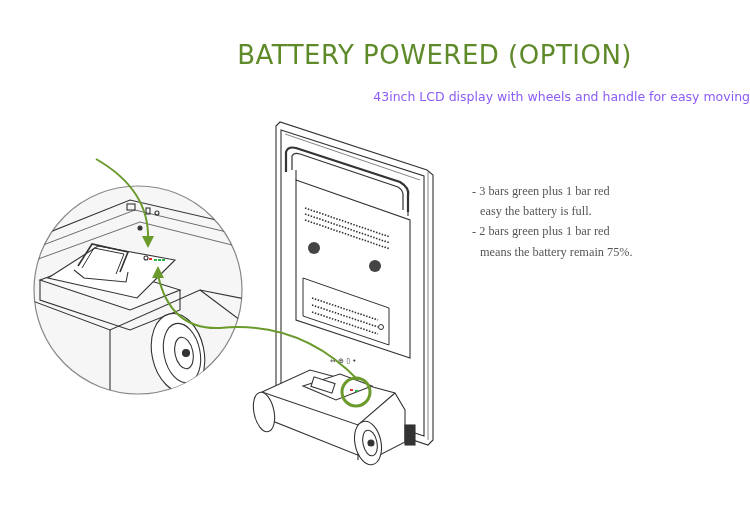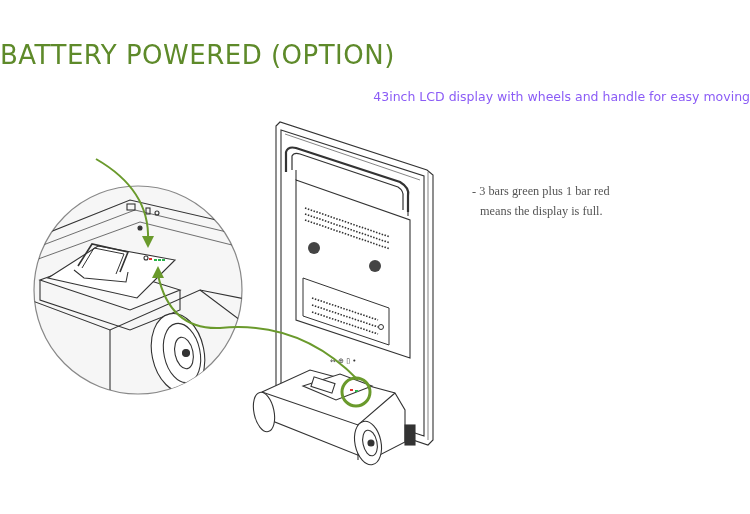--- a/index.html
+++ b/index.html
@@ -1,17 +1,17 @@
 <!DOCTYPE html>
 <html><head>
 <meta charset="utf-8">
 <style>
   html, body { margin: 0; padding: 0; background: #ffffff; }
   body { width: 750px; height: 514px; position: relative; overflow: hidden; font-family: "DejaVu Sans", sans-serif; }
-  .title { position: absolute; top: 40px; left: 0; width: 632px; text-align: left; color: #5e8a2a; font-size: 26px; letter-spacing: 0.5px; font-family: "DejaVu Sans", sans-serif; }
+  .title { position: absolute; top: 40px; left: 0; width: 632px; text-align: right; color: #5e8a2a; font-size: 26px; letter-spacing: 0.5px; font-family: "DejaVu Sans", sans-serif; }
   .subtitle { position: absolute; top: 89px; left: 0; width: 750px; text-align: right; color: #8b5cf6; font-size: 12.5px; }
   .subtitle span { margin-left: -12px; }
   .notes { position: absolute; top: 181px; left: 472px; color: #555; font-size: 12.3px; line-height: 20.2px; }
   .note-line { white-space: nowrap; font-family: Liberation Serif, serif; }
   .note-line.cont { padding-left: 8px; }
   svg.illu { position: absolute; left: 0; top: 0; }
 </style>
 </head>
 <body>
 
@@ -108,19 +108,23 @@
     <path d="M96 159 Q150 190 148 240"></path>
     <path d="M358 380 Q300 320 220 328 Q170 330 158 275"></path>
   </g>
   <path d="M142 236 L148 248 L154 236 Z" fill="#6a9a2c"></path>
   <path d="M152 278 L158 266 L164 278 Z" fill="#6a9a2c"></path>
 </svg>
 
 <div class="notes">
   <div>
     <div class="note-line">- 3 bars green plus 1 bar red</div>
-    <div class="note-line cont">means the display is full.</div>
+    <div class="note-line cont">easy the battery is full.</div>
+  </div>
+  <div>
+    <div class="note-line">- 2 bars green plus 1 bar red</div>
+    <div class="note-line cont">means the battery remain 75%.</div>
   </div>
   <div>
   </div>
   <div>
   </div>
 </div>
 
 </body></html>

